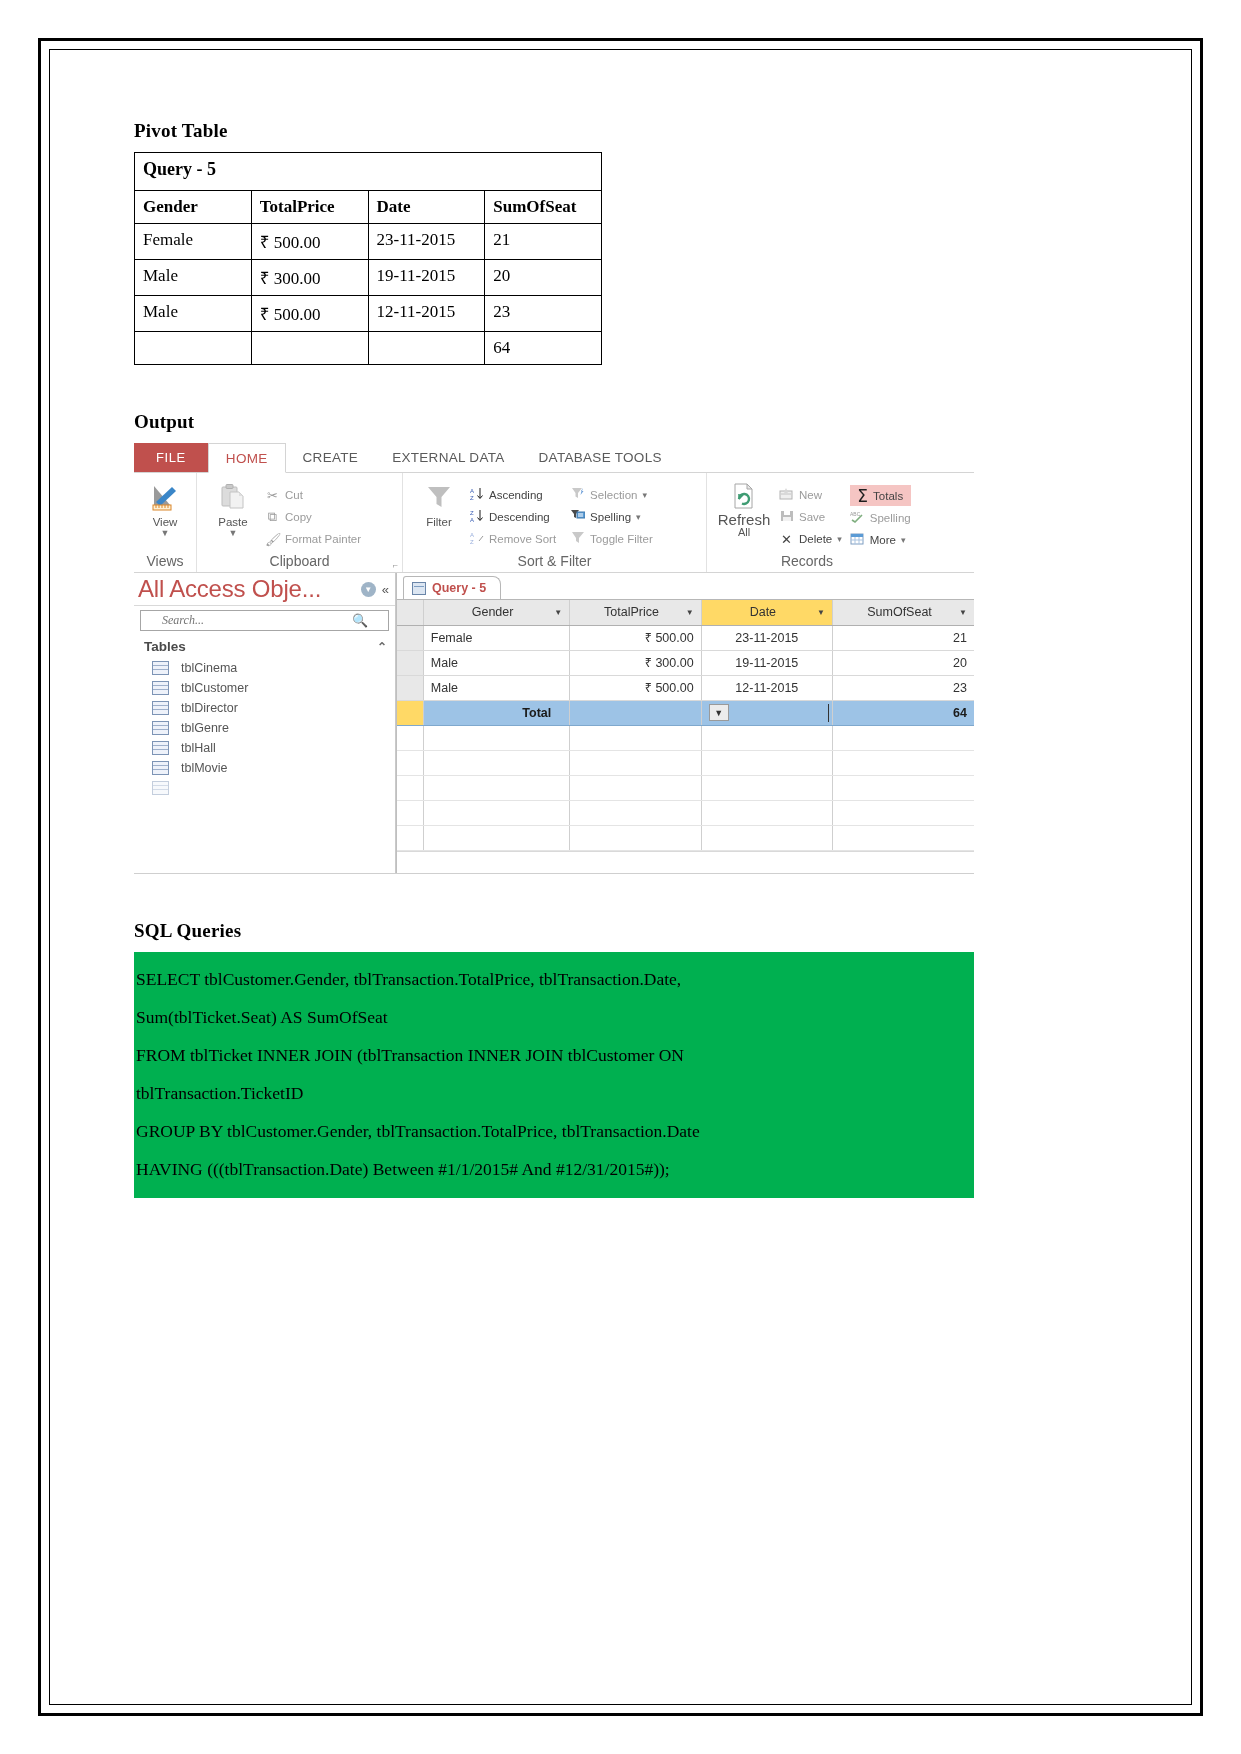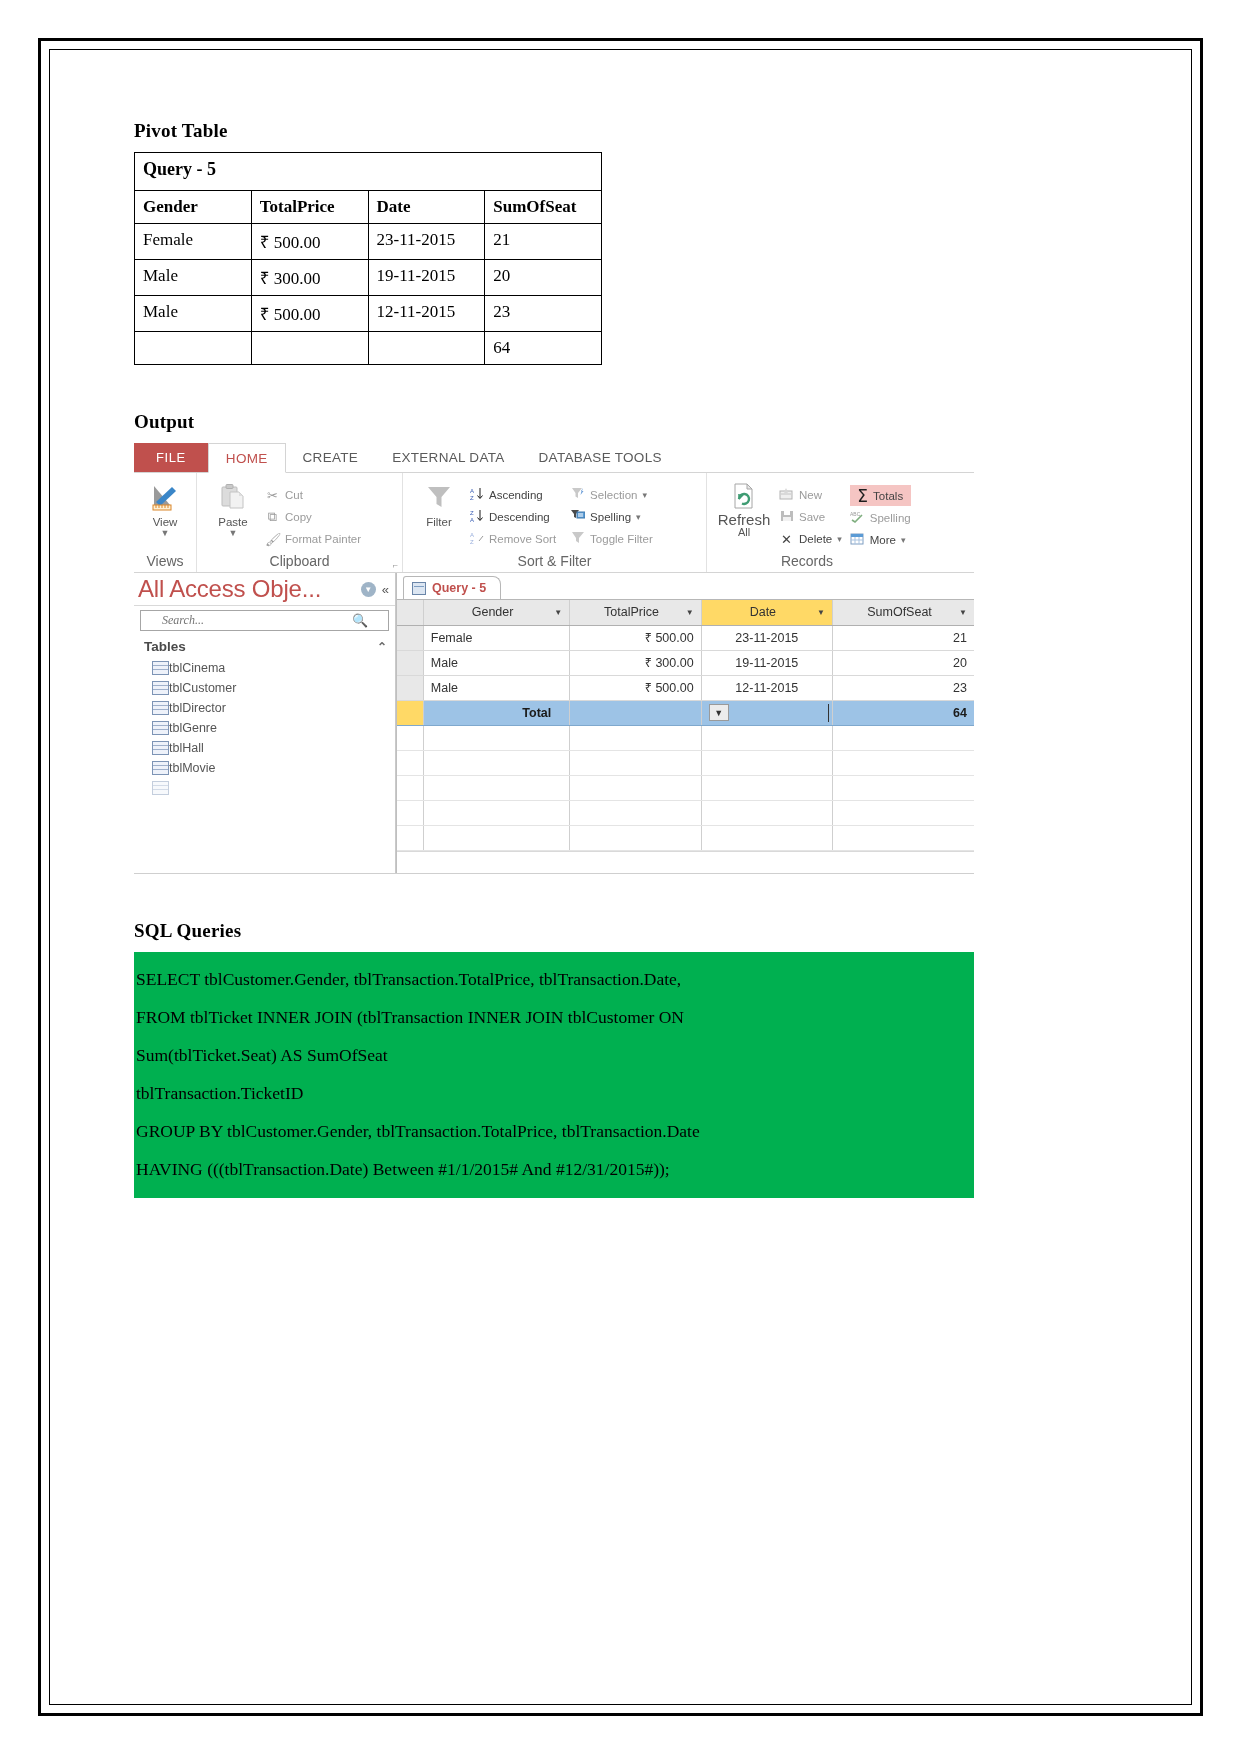--- a/index.html
+++ b/index.html
@@ -128,21 +128,21 @@
   .searchbox input{
     border:0; outline:0; width:100%; font-size:12px; color:#555;
     font-family:"Liberation Serif", serif; font-style:italic; background:transparent;
   }
   .mag{ color:#2f6fad; font-size:13px; }
   .grouphdr{
     display:flex; align-items:center; justify-content:space-between;
     padding:4px 8px 4px 10px; font-size:13.5px; font-weight:bold; color:#4a4a4a;
   }
   .navitem{
-    display:flex; align-items:center; gap:0;
+    display:flex; align-items:center; gap:12px;
     padding:3px 8px 3px 18px; font-size:12.5px; color:#555;
   }
   .tblicon{
     width:17px; height:14px; background:#eef2fa; border:1px solid #7d94b5;
     position:relative; flex:none;
   }
   .tblicon::before{
     content:""; position:absolute; left:0; right:0; top:3px; height:1px; background:#9fb0cb;
   }
   .tblicon::after{
@@ -647,20 +647,20 @@
       </div>
     </div>
   </div>
 
   <div class="spacer-lg"></div>
 
   <h2 class="section">SQL Queries</h2>
 
   <div class="sqlblock">
     <p>SELECT tblCustomer.Gender, tblTransaction.TotalPrice, tblTransaction.Date,</p>
+    <p>Sum(tblTicket.Seat) AS SumOfSeat</p>
     <p>FROM tblTicket INNER JOIN (tblTransaction INNER JOIN tblCustomer ON</p>
-    <p>Sum(tblTicket.Seat) AS SumOfSeat</p>
     <p>tblTransaction.TicketID</p>
     <p>GROUP BY tblCustomer.Gender, tblTransaction.TotalPrice, tblTransaction.Date</p>
     <p>HAVING (((tblTransaction.Date) Between #1/1/2015# And #12/31/2015#));</p>
   </div>
 
 </div>
 
 </body></html>

